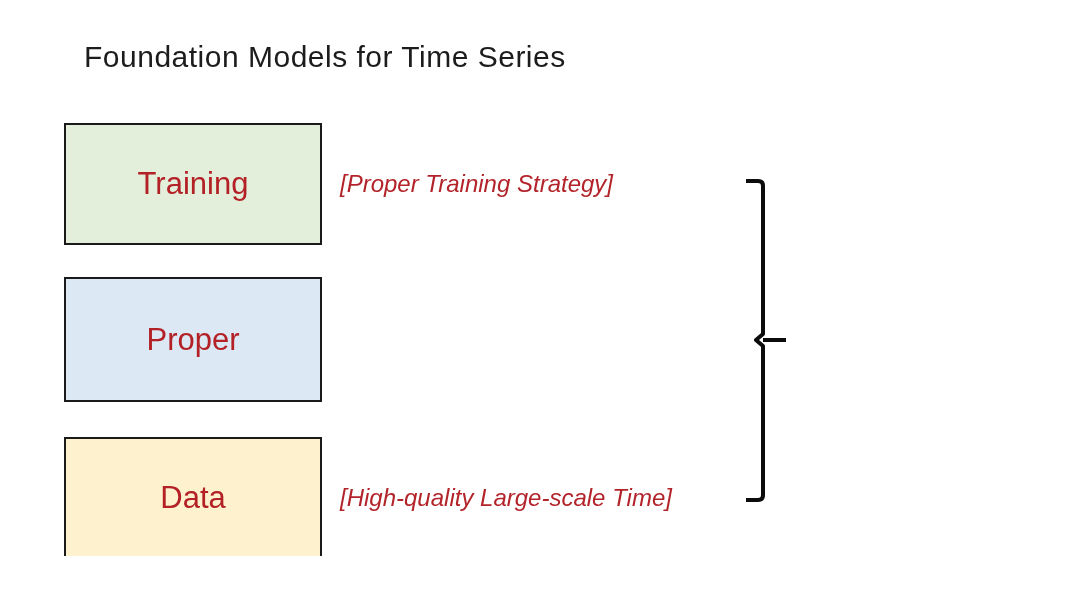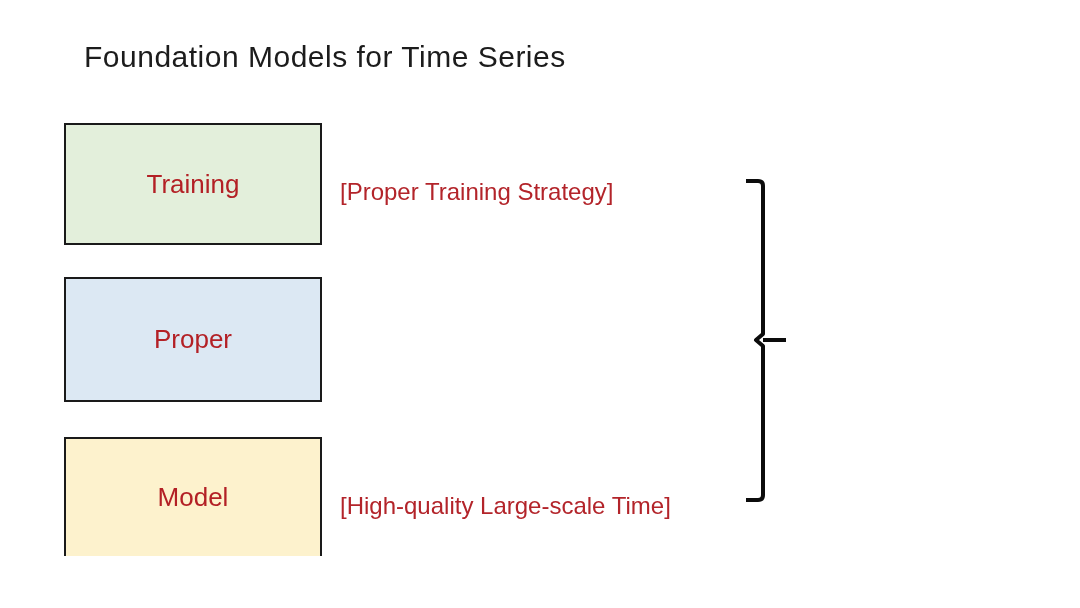--- a/index.html
+++ b/index.html
@@ -31,33 +31,34 @@
     left: 64px;
     width: 258px;
     height: 100%;
     border: 2px solid #1a1a1a;
     box-sizing: border-box;
     display: flex;
     align-items: center;
     justify-content: center;
   }
   .box-label {
-    font-size: 26px;
+    font-size: 31px;
     font-weight: 400;
     color: #b32025;
     white-space: nowrap;
   }
   .annotation {
     position: absolute;
     left: 340px;
-    top: 8px;
+    top: 0;
     height: 100%;
     display: flex;
     align-items: center;
     font-size: 24px;
+    font-style: italic;
     font-weight: 400;
     color: #b3242a;
     white-space: nowrap;
   }
   .brace-svg {
     position: absolute;
     left: 730px;
     top: 170px;
   }
   .result-text {
@@ -89,21 +90,21 @@
   </div>
 
   <div class="row" style="top:277px; height:125px;">
     <div class="box" style="background-color: rgb(220, 232, 243);">
       <span class="box-label">Proper</span>
     </div>
   </div>
 
   <div class="row" style="top:437px; height:121px;">
     <div class="box" style="background-color: rgb(253, 242, 205);">
-      <span class="box-label">Model</span>
+      <span class="box-label">Data</span>
     </div>
     <div class="annotation">[High-quality Large-scale Time]</div>
   </div>
 
   <svg class="brace-svg" width="70" height="345" viewBox="0 0 70 345" fill="none" xmlns="http://www.w3.org/2000/svg">
     <path d="M16,11 L28,11 Q33,11 33,16 L33,164 L26,170 L33,176 L33,325 Q33,330 28,330 L16,330" stroke="#0c0c0c" stroke-width="4" fill="none" stroke-linejoin="round" stroke-linecap="butt"></path>
     <path d="M33,170 L56,170" stroke="#0c0c0c" stroke-width="4" fill="none" stroke-linecap="butt"></path>
   </svg>
 
 

